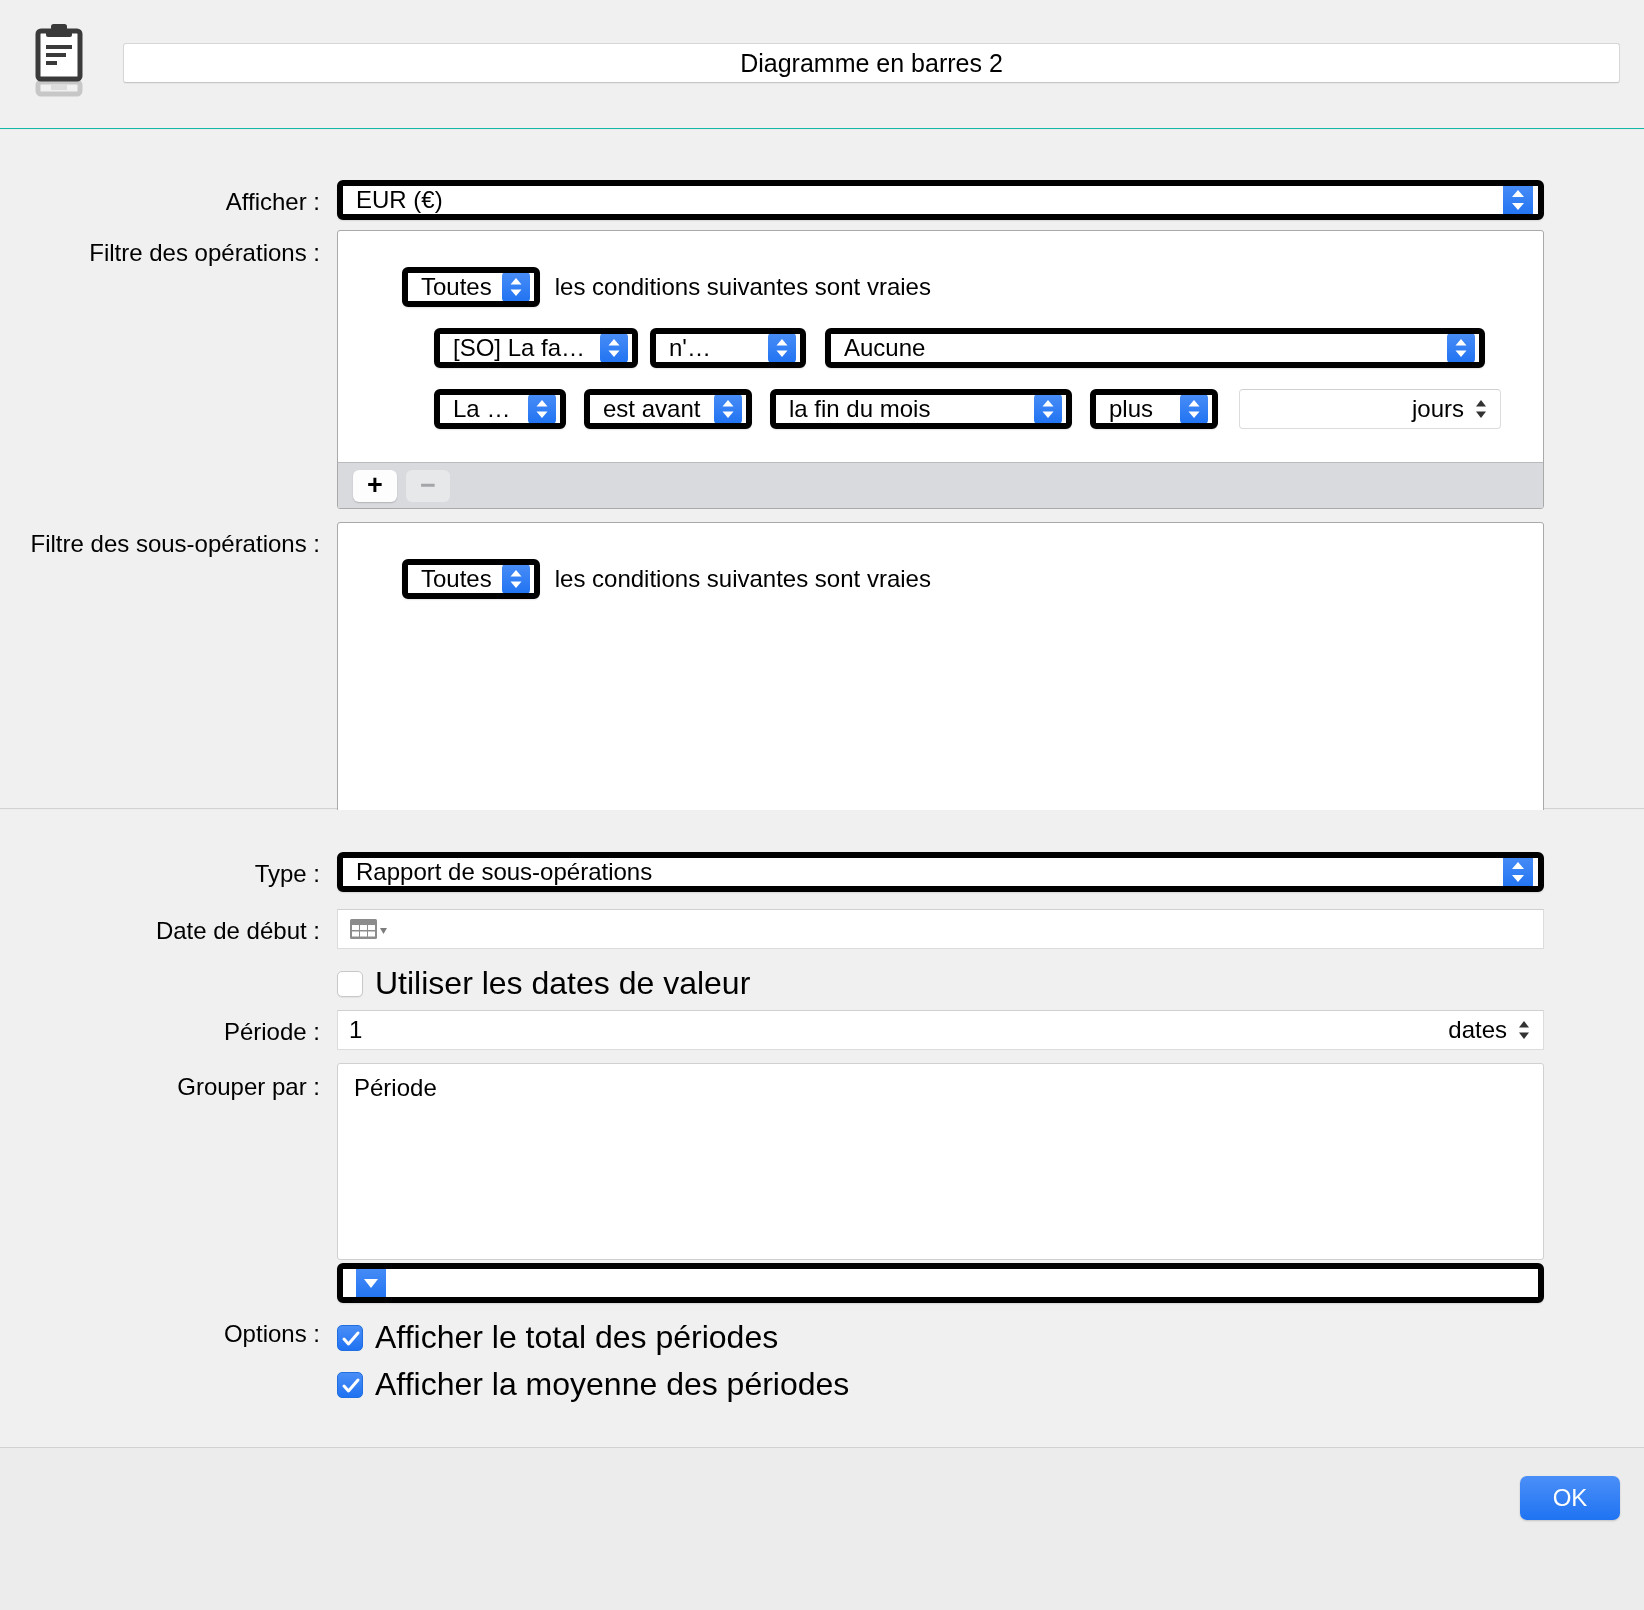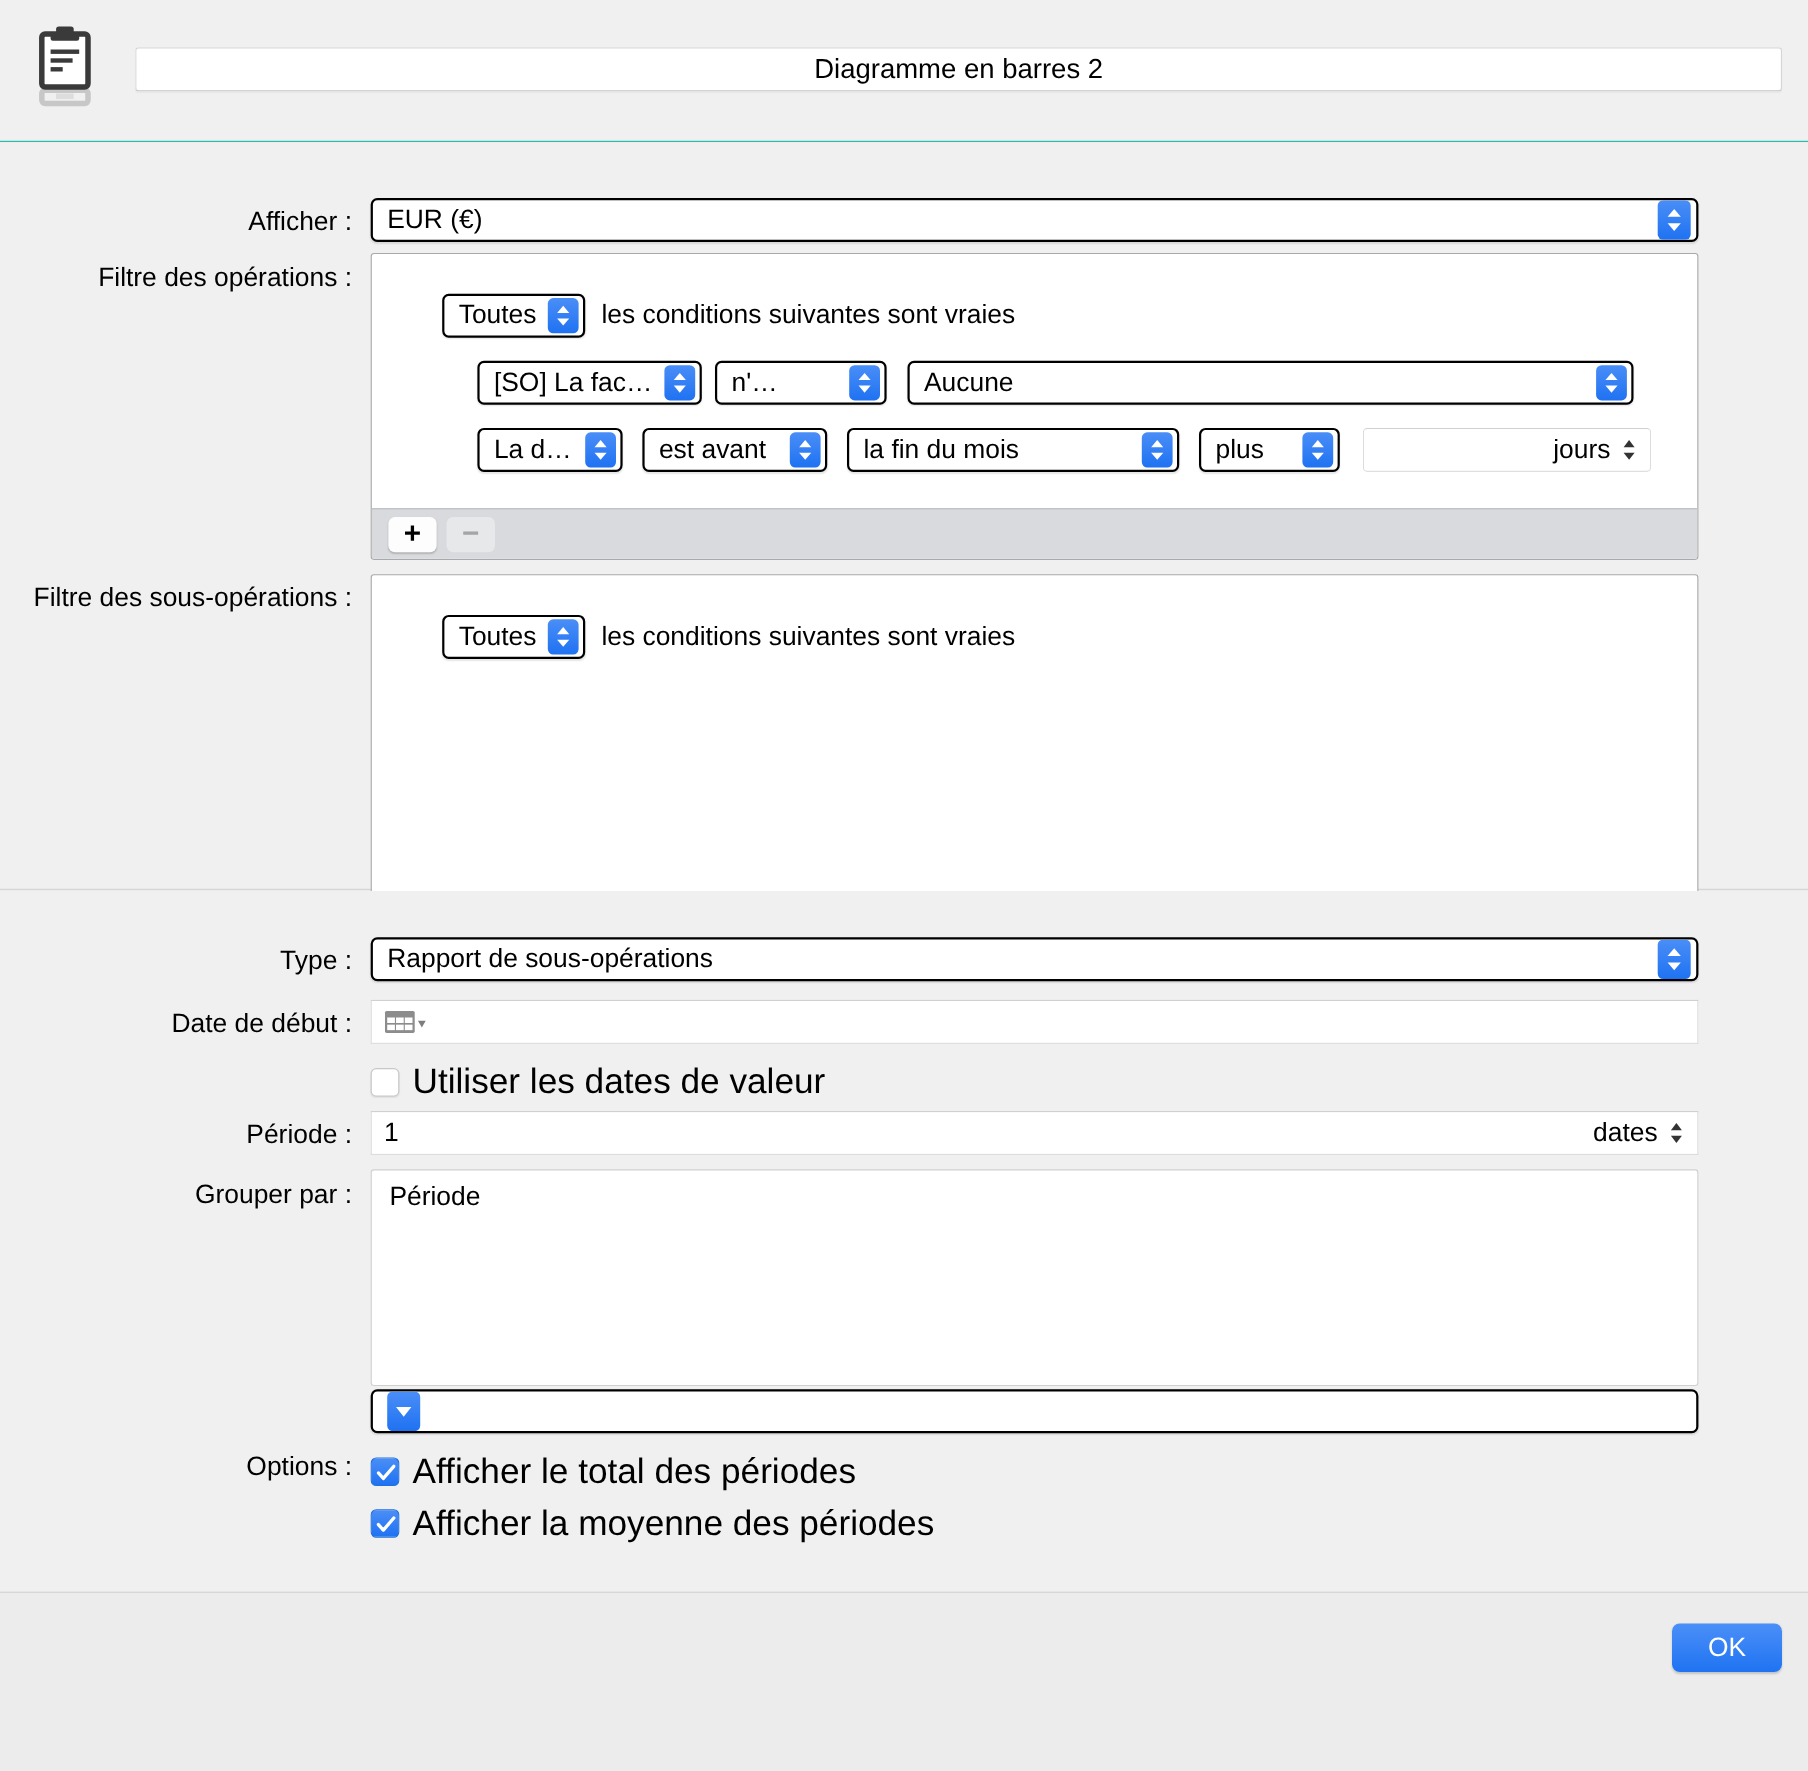--- a/index.html
+++ b/index.html
@@ -43,21 +43,21 @@
     position: absolute;
     font-size: 24px; color: #000;
     text-align: right;
     white-space: nowrap;
   }
 
   
   .popup {
     position: absolute;
     background: #ffffff;
-    border: 2px solid #000000;
+    border: 6px solid #000000;
     border-radius: 6px;
     box-shadow: 0 1px 1.5px rgba(0,0,0,0.10);
     display: flex; align-items: center;
     font-size: 24px;
     padding-left: 13px;
     color: #000;
     white-space: nowrap;
     overflow: hidden;
   }
   .popup .txt { flex: 1 1 auto; overflow: hidden; text-overflow: ellipsis; }

